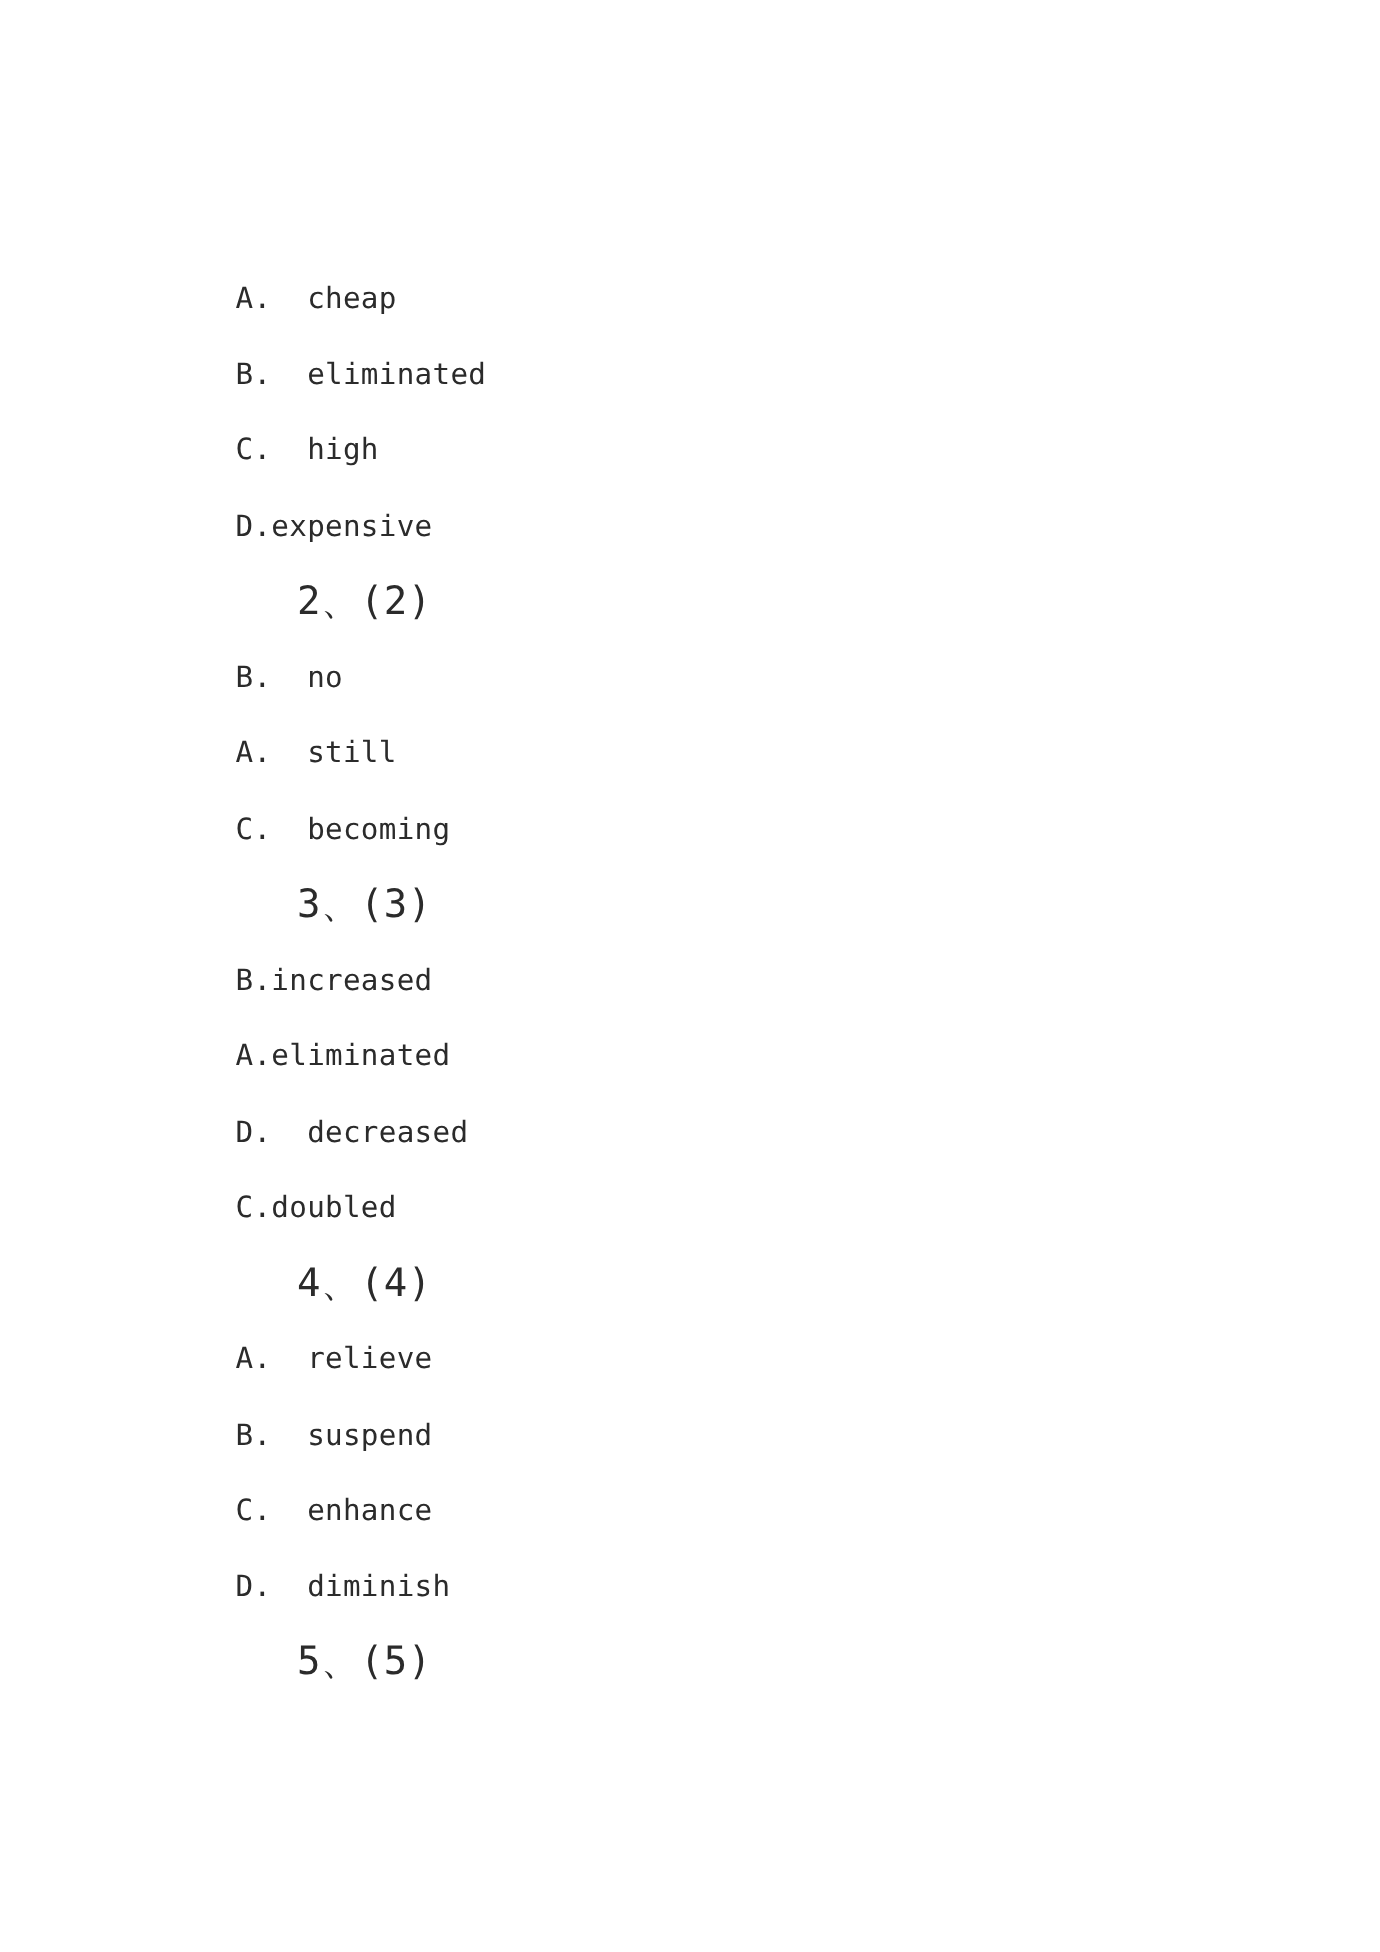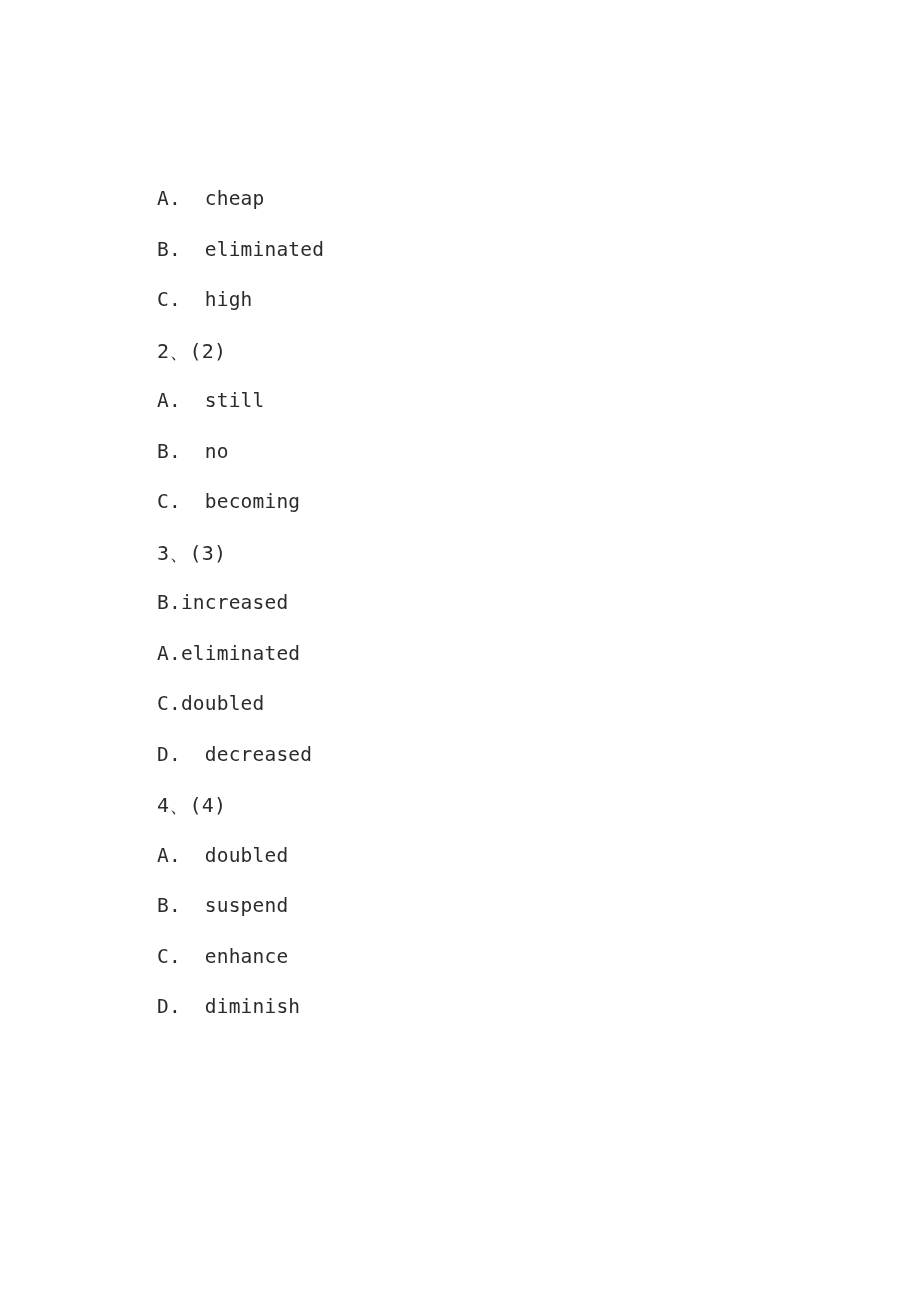--- a/index.html
+++ b/index.html
@@ -39,44 +39,47 @@
   .doc-line {
     height: 50.5px;
     line-height: 50.5px;
     font-size: 19.5px;
     letter-spacing: 0.2px;
     white-space: pre;
     color: #2b2b2b;
   }
 
   .doc-line.question-line {
-    font-size: 20px;
+    font-size: 26px;
+    margin-left: 41px;
   }
 
   .doc-line.option-line {
     font-size: 19.5px;
   }
 </style>
 </head>
 <body>
 
 <div class="page" style="background: rgb(255, 255, 255);">
   <div class="doc-body" style="color: rgb(43, 43, 43);">
 
   <div class="doc-line option-line">A.  cheap</div>
       <div class="doc-line option-line">B.  eliminated</div>
       <div class="doc-line option-line">C.  high</div>
+      <div class="doc-line option-line">D.expensive</div>
       <div class="doc-line question-line">2、(2)</div>
+      <div class="doc-line option-line">B.  no</div>
       <div class="doc-line option-line">A.  still</div>
-      <div class="doc-line option-line">B.  no</div>
       <div class="doc-line option-line">C.  becoming</div>
       <div class="doc-line question-line">3、(3)</div>
       <div class="doc-line option-line">B.increased</div>
       <div class="doc-line option-line">A.eliminated</div>
+      <div class="doc-line option-line">D.  decreased</div>
       <div class="doc-line option-line">C.doubled</div>
-      <div class="doc-line option-line">D.  decreased</div>
       <div class="doc-line question-line">4、(4)</div>
-      <div class="doc-line option-line">A.  doubled</div>
+      <div class="doc-line option-line">A.  relieve</div>
       <div class="doc-line option-line">B.  suspend</div>
       <div class="doc-line option-line">C.  enhance</div>
       <div class="doc-line option-line">D.  diminish</div>
+      <div class="doc-line question-line">5、(5)</div>
     </div>
 </div>
 
 </body></html>

